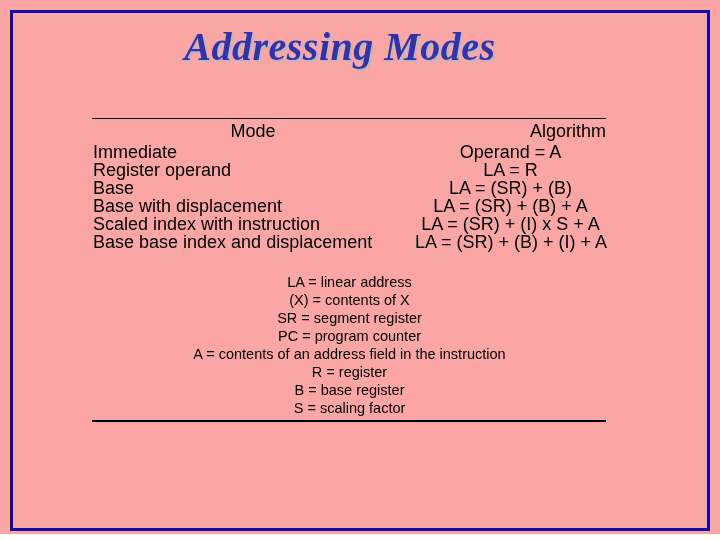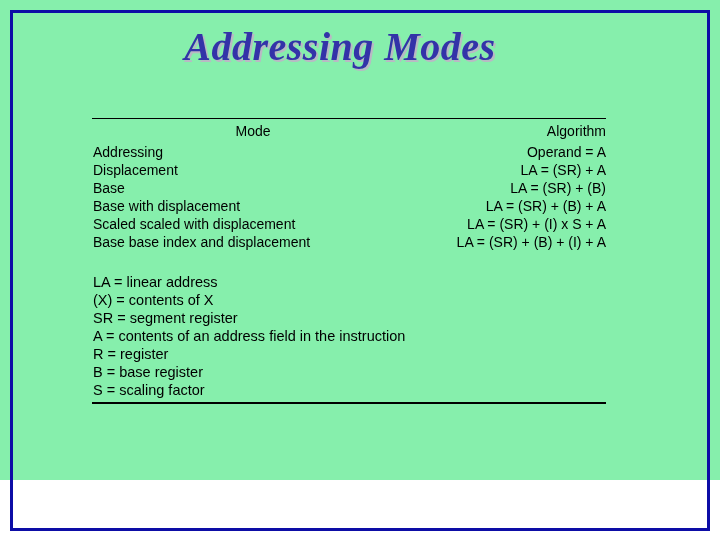--- a/index.html
+++ b/index.html
@@ -9,22 +9,22 @@
   }
   body {
     width: 720px;
     height: 540px;
     overflow: hidden;
     font-family: "Liberation Sans", sans-serif;
   }
   #slide {
     position: relative;
     width: 720px;
-    height: 480px;
-    background: #86efac;
+    height: 534px;
+    background: #fca5a5;
     box-sizing: border-box;
   }
   #slide-border {
     position: absolute;
     left: 10px;
     top: 10px;
     width: 700px;
     height: 521px;
     border: 3px solid #0d0da6;
     box-sizing: border-box;
@@ -67,41 +67,42 @@
   }
   table.modes {
     border-collapse: collapse;
     width: 514px;
     table-layout: fixed;
   }
   table.modes th,
   table.modes td {
     padding: 0;
     margin: 0;
-    font-size: 14px;
+    font-size: 18px;
     line-height: 18px;
     color: #000000;
     font-weight: normal;
     vertical-align: top;
     white-space: nowrap;
   }
   table.modes th {
     text-align: center;
     padding-top: 3px;
     padding-bottom: 3px;
   }
   table.modes col.c-mode { width: 322px; }
   table.modes col.c-algo { width: 192px; }
   table.modes td.mode-cell { text-align: left; padding-left: 1px; }
-  table.modes td.algo-cell { text-align: right; padding-left: 1px; margin-left: 14px; }
+  table.modes td.algo-cell { text-align: center; padding-left: 1px; margin-left: 14px; }
   table.modes tr.header-row th.mode-head { text-align: center; }
   table.modes tr.header-row th.algo-head { text-align: right; }
   #legend {
     margin-top: 22px;
     width: 514px;
+    text-align: center;
   }
   #legend .legend-line {
     font-size: 14.5px;
     line-height: 18px;
     color: #000000;
     white-space: nowrap;
     padding-left: 1px;
   }
 </style>
 </head>
@@ -123,50 +124,51 @@
         <col class="c-algo">
       </colgroup>
       <thead>
         <tr class="header-row">
           <th class="mode-head">Mode</th>
           <th class="algo-head">Algorithm</th>
         </tr>
       </thead>
       <tbody>
         <tr>
-          <td class="mode-cell">Addressing</td>
+          <td class="mode-cell">Immediate</td>
           <td class="algo-cell">Operand = A</td>
         </tr>
         <tr>
-          <td class="mode-cell">Displacement</td>
-          <td class="algo-cell">LA = (SR) + A</td>
+          <td class="mode-cell">Register operand</td>
+          <td class="algo-cell">LA = R</td>
         </tr>
         <tr>
           <td class="mode-cell">Base</td>
           <td class="algo-cell">LA = (SR) + (B)</td>
         </tr>
         <tr>
           <td class="mode-cell">Base with displacement</td>
           <td class="algo-cell">LA = (SR) + (B) + A</td>
         </tr>
         <tr>
-          <td class="mode-cell">Scaled scaled with displacement</td>
+          <td class="mode-cell">Scaled index with instruction</td>
           <td class="algo-cell">LA = (SR) + (I) x S + A</td>
         </tr>
         <tr>
           <td class="mode-cell">Base base index and displacement</td>
           <td class="algo-cell">LA = (SR) + (B) + (I) + A</td>
         </tr>
       </tbody>
     </table>
 
     <div id="legend">
       <div class="legend-line">LA = linear address</div>
       <div class="legend-line">(X) = contents of X</div>
       <div class="legend-line">SR = segment register</div>
+      <div class="legend-line">PC = program counter</div>
       <div class="legend-line">A = contents of an address field in the instruction</div>
       <div class="legend-line">R = register</div>
       <div class="legend-line">B = base register</div>
       <div class="legend-line">S = scaling factor</div>
     </div>
 
     <div class="rule-bottom"></div>
 
   </div>
 

